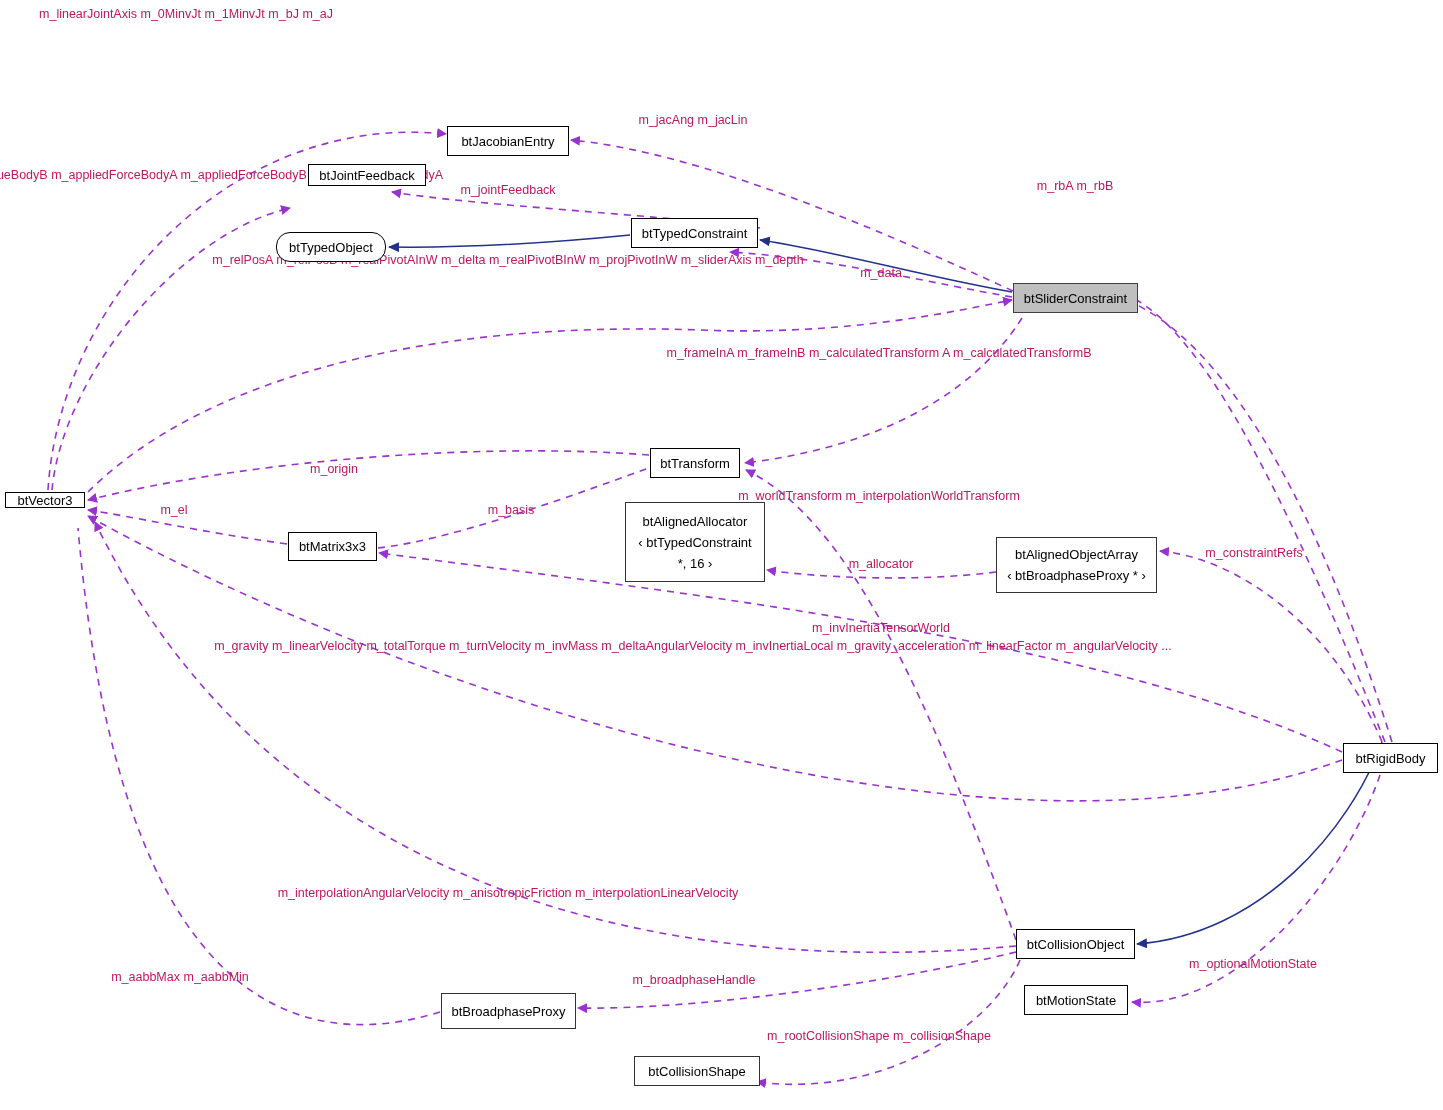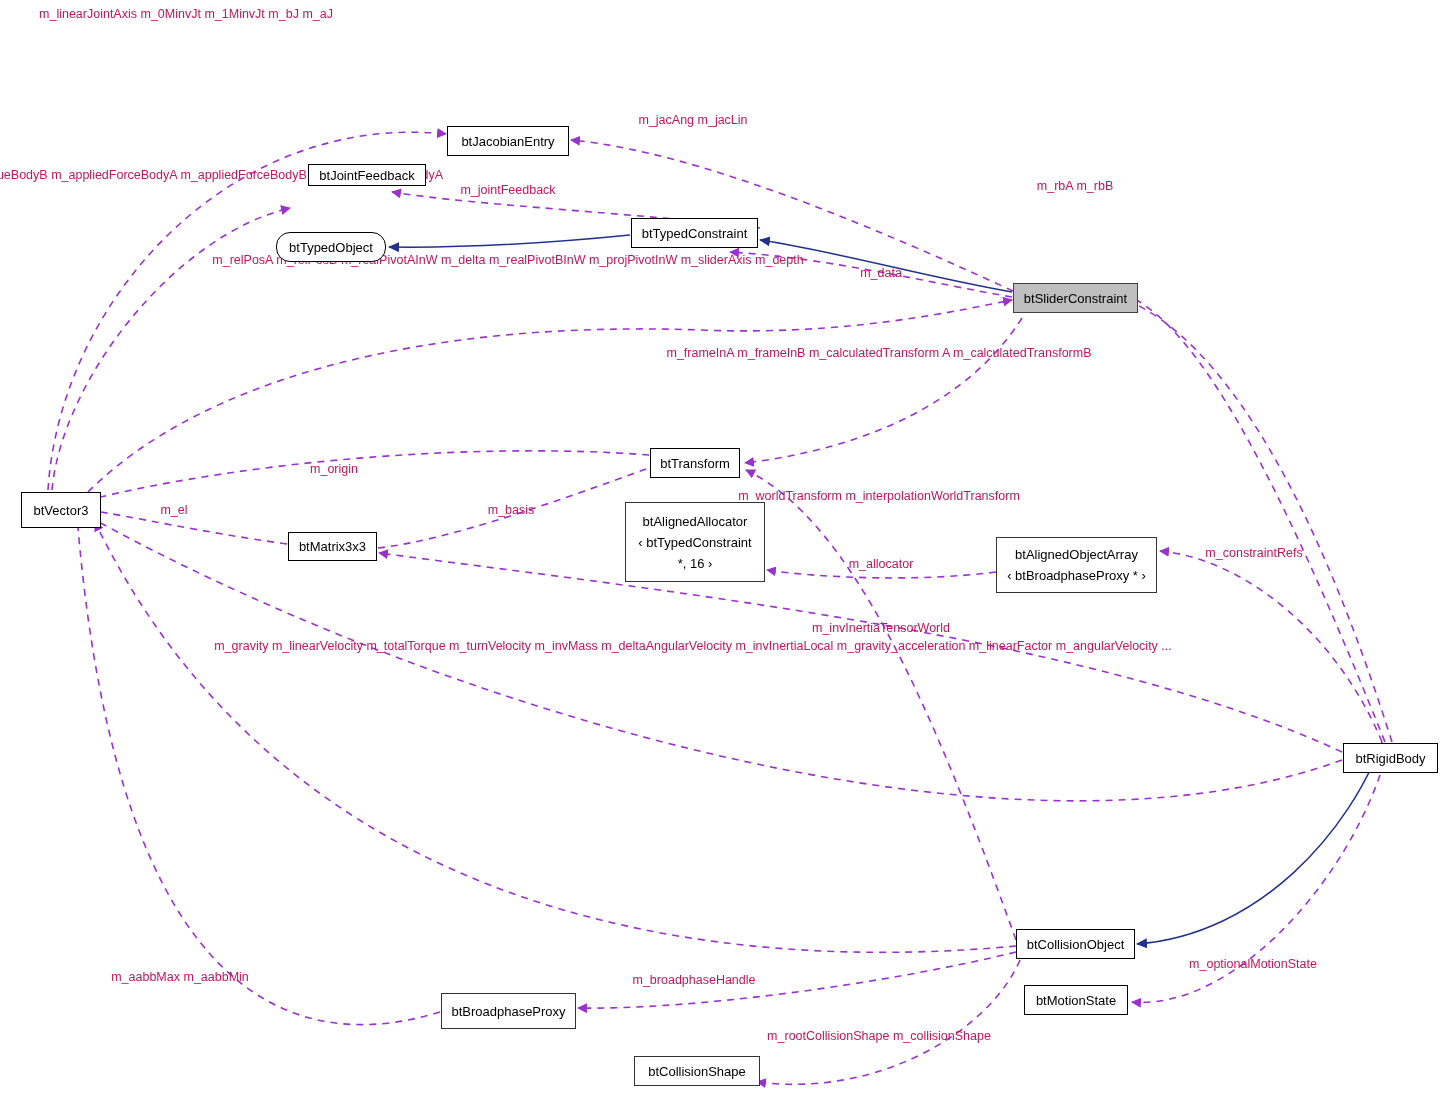--- a/index.html
+++ b/index.html
@@ -157,21 +157,21 @@
   </div>
 
   <div class="node highlight" style="left:1013px;top:283px;width:125px;height:30px;">
     <span class="ln">btSliderConstraint</span>
   </div>
 
   <div class="node" style="left:650px;top:448px;width:90px;height:30px;">
     <span class="ln">btTransform</span>
   </div>
 
-  <div class="node" style="left:5px;top:492px;width:80px;height:36px;margin-left:16px;">
+  <div class="node" style="left:5px;top:492px;width:80px;height:16px;">
     <span class="ln">btVector3</span>
   </div>
 
   <div class="node" style="left:288px;top:532px;width:89px;height:29px;">
     <span class="ln">btMatrix3x3</span>
   </div>
 
   <div class="node thick" style="left:625px;top:502px;width:140px;height:80px;">
     <span class="ln">btAlignedAllocator</span>
     <span class="ln">‹ btTypedConstraint</span>
@@ -291,20 +291,25 @@
     <span class="ln">m_turnVelocity</span>
     <span class="ln">m_invMass</span>
     <span class="ln">m_deltaAngularVelocity</span>
     <span class="ln">m_invInertiaLocal</span>
     <span class="ln">m_gravity_acceleration</span>
     <span class="ln">m_linearFactor</span>
     <span class="ln">m_angularVelocity</span>
     <span class="ln">...</span>
   </div>
 
+  <div class="edge-label" style="left:508px;top:883px;">
+    <span class="ln">m_interpolationAngularVelocity</span>
+    <span class="ln">m_anisotropicFriction</span>
+    <span class="ln">m_interpolationLinearVelocity</span>
+  </div>
 
   <div class="edge-label" style="left:694px;top:970px;">
     <span class="ln">m_broadphaseHandle</span>
   </div>
 
   <div class="edge-label" style="left:180px;top:967px;">
     <span class="ln">m_aabbMax</span>
     <span class="ln">m_aabbMin</span>
   </div>
 

